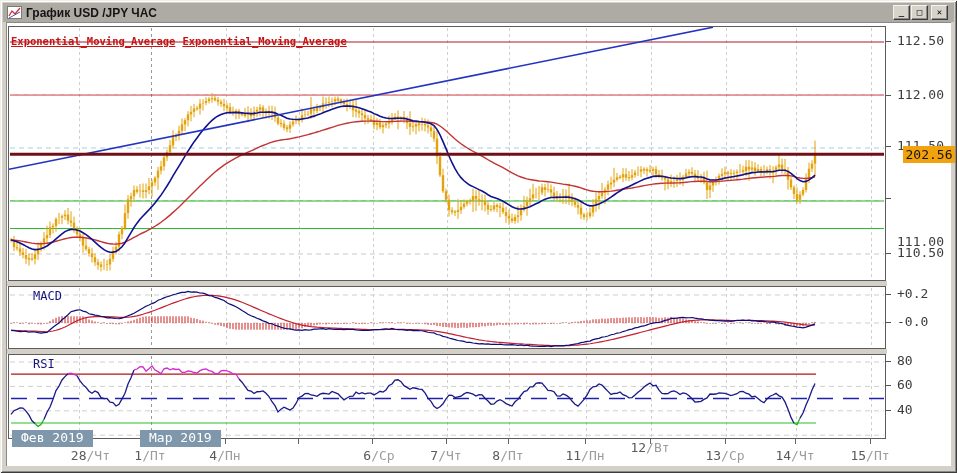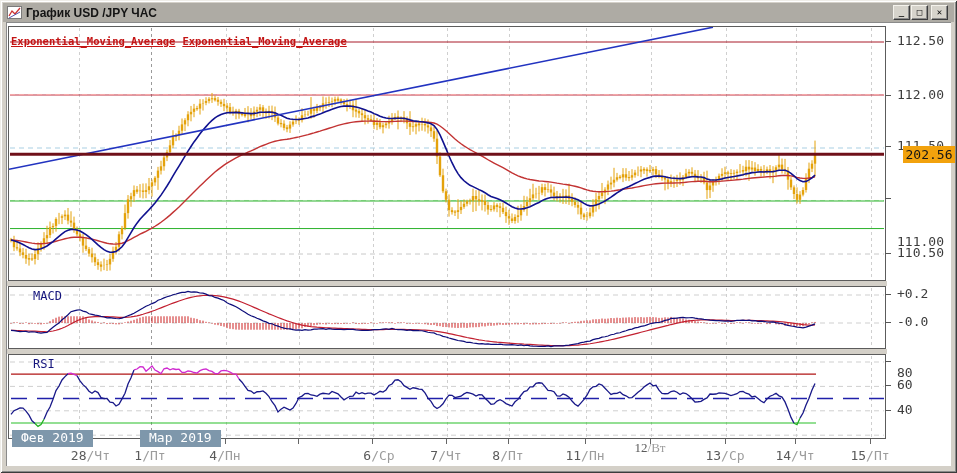--- a/index.html
+++ b/index.html
@@ -964,21 +964,21 @@
     <div class="ylabel" style="left: 897px; top: 138px;">111.50</div>
     <div class="ytick" style="left: 885px; top: 198px;"></div>
     <div class="ylabel" style="left: 897px; top: 190px; margin-top: 44px;">111.00</div>
     <div class="ytick" style="left: 885px; top: 253px;"></div>
     <div class="ylabel" style="left: 897px; top: 245px;">110.50</div>
     <div class="ytick" style="left: 885px; top: 294px;"></div>
     <div class="ylabel" style="left: 897px; top: 286px;">+0.2</div>
     <div class="ytick" style="left: 885px; top: 322px;"></div>
     <div class="ylabel" style="left: 897px; top: 314px;">-0.0</div>
     <div class="ytick" style="left: 885px; top: 361px;"></div>
-    <div class="ylabel" style="left: 897px; top: 353px; margin-top: 12px;">80</div>
+    <div class="ylabel" style="left: 897px; top: 353px;">80</div>
     <div class="ytick" style="left: 885px; top: 385px;"></div>
     <div class="ylabel" style="left: 897px; top: 377px;">60</div>
     <div class="ytick" style="left: 885px; top: 410px;"></div>
     <div class="ylabel" style="left: 897px; top: 402px;">40</div>
     <div class="xtick" style="left: 78px; top: 439px;"></div>
     <div class="xlabel" style="left: 46px; top: 448px; text-align: right;"><span>28</span><span class="day">/Чт</span></div>
     <div class="xtick" style="left: 150px; top: 439px;"></div>
     <div class="xlabel" style="left: 118px; top: 448px;"><span>1</span><span class="day">/Пт</span></div>
     <div class="xtick" style="left: 225px; top: 439px;"></div>
     <div class="xlabel" style="left: 193px; top: 448px;"><span>4</span><span class="day">/Пн</span></div>
@@ -986,21 +986,21 @@
     <div class="xlabel" style="left: 266px; top: 448px; margin-top: 24px;"><span>5</span><span class="day">/Вт</span></div>
     <div class="xtick" style="left: 372px; top: 439px;"></div>
     <div class="xlabel" style="left: 347px; top: 448px;"><span>6</span><span class="day">/Ср</span></div>
     <div class="xtick" style="left: 446px; top: 439px;"></div>
     <div class="xlabel" style="left: 414px; top: 448px;"><span>7</span><span class="day">/Чт</span></div>
     <div class="xtick" style="left: 508px; top: 439px;"></div>
     <div class="xlabel" style="left: 476px; top: 448px;"><span>8</span><span class="day">/Пт</span></div>
     <div class="xtick" style="left: 585px; top: 439px;"></div>
     <div class="xlabel" style="left: 553px; top: 448px;"><span>11</span><span class="day">/Пн</span></div>
     <div class="xtick" style="left: 650px; top: 439px;"></div>
-    <div class="xlabel" style="left: 618px; top: 440px; font-family: Liberation Serif, serif;"><span>12</span><span class="day">/Вт</span></div>
+    <div class="xlabel" style="left: 618px; top: 440px;"><span>12</span><span class="day">/Вт</span></div>
     <div class="xtick" style="left: 725px; top: 439px;"></div>
     <div class="xlabel" style="left: 693px; top: 448px;"><span>13</span><span class="day">/Ср</span></div>
     <div class="xtick" style="left: 795px; top: 439px;"></div>
     <div class="xlabel" style="left: 763px; top: 448px;"><span>14</span><span class="day">/Чт</span></div>
     <div class="xtick" style="left: 870px; top: 439px;"></div>
     <div class="xlabel" style="left: 838px; top: 448px;"><span>15</span><span class="day">/Пт</span></div>
     <div class="badge" style="left: 12px;">Фев 2019</div>
     <div class="badge" style="left: 140px;">Мар 2019</div>
   </div>
 

